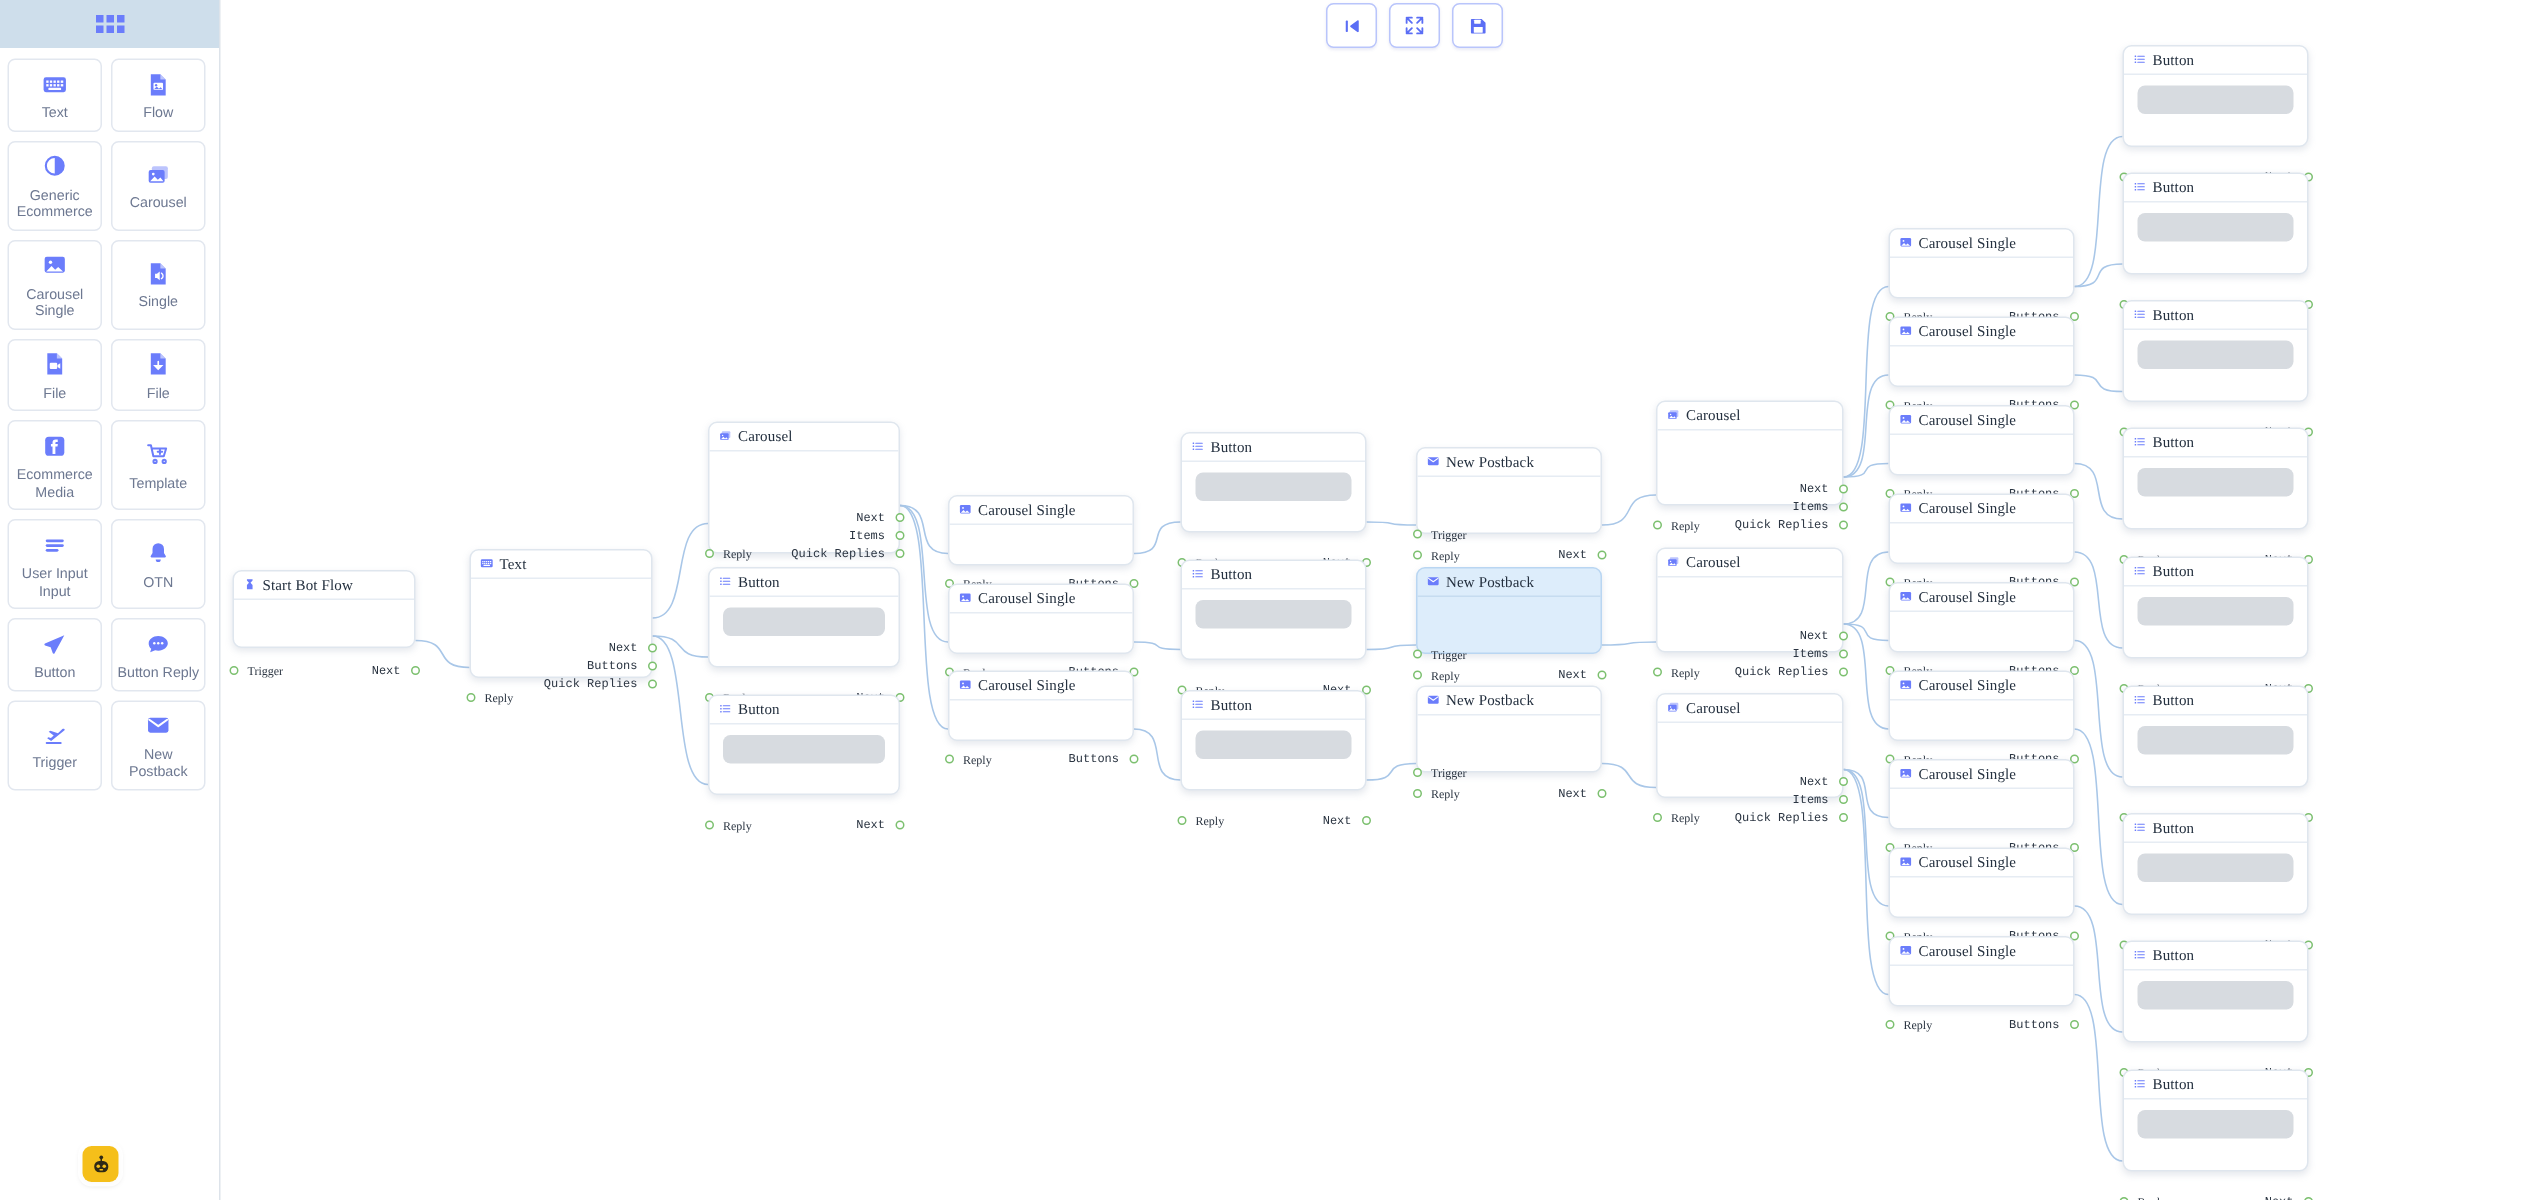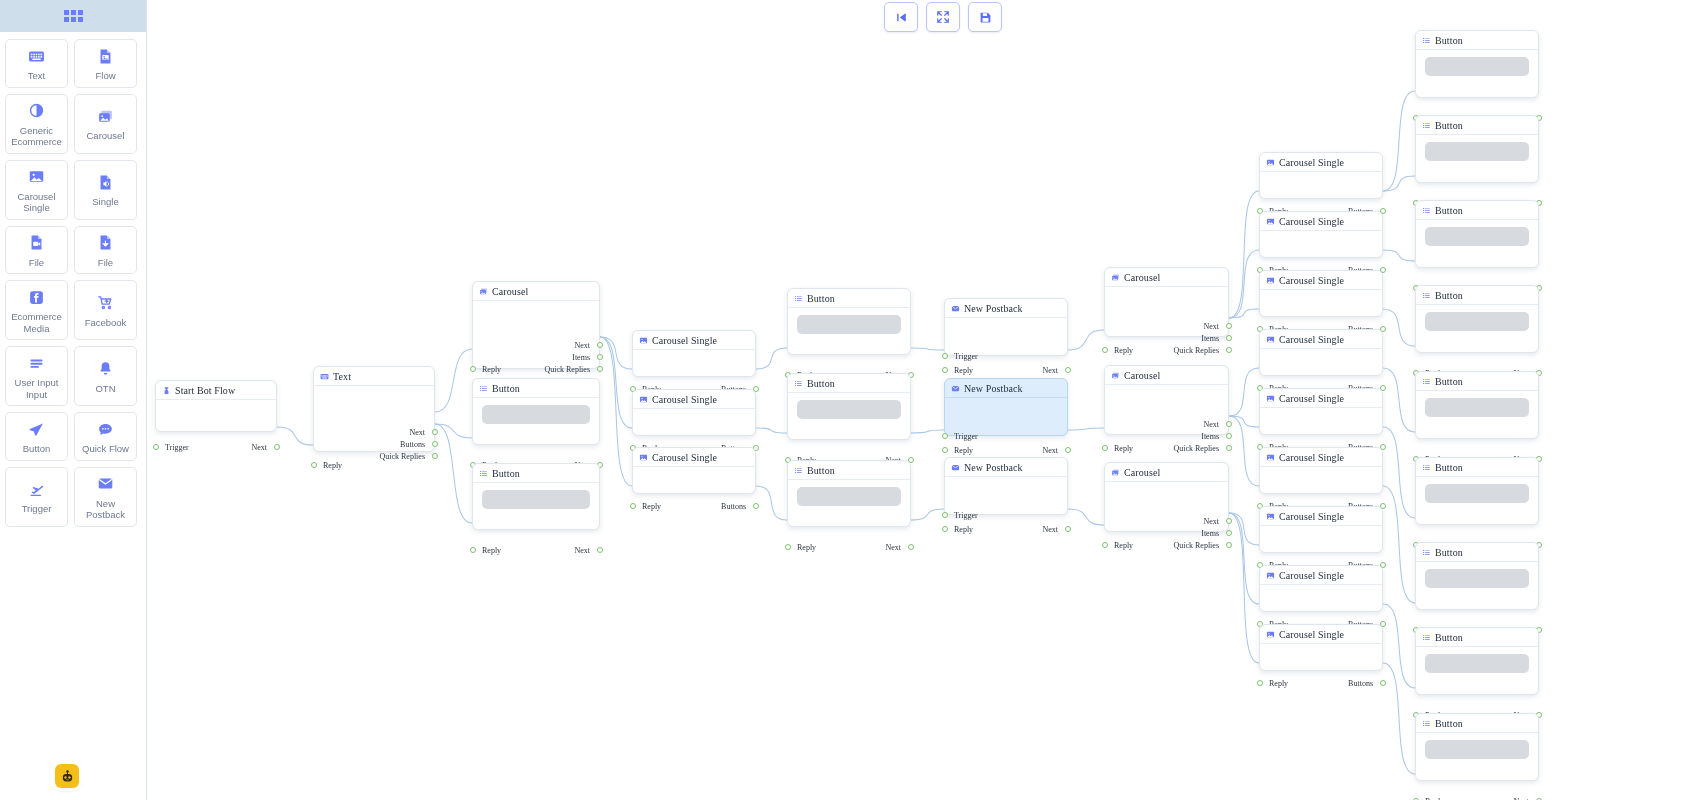--- a/index.html
+++ b/index.html
@@ -109,21 +109,21 @@
   .port-row {
     position: relative; display: flex; align-items: center;
     height: 13px;
   }
   .port-label {
     font-size: 8px; color: #2b3542; white-space: nowrap;
     font-family: "Liberation Serif", serif; line-height: 13px;
   }
   .port-left .port-label { padding-left: 9px; }
   .port-right { justify-content: flex-end; }
-  .port-right .port-label { padding-right: 9px; }
+  .port-right .port-label { padding-right: 9px; font-family: Liberation Mono, monospace; }
   .dot {
     position: absolute; width: 6px; height: 6px; border-radius: 50%;
     background: #ffffff; border: 1px solid #7cc06f; top: 3px;
     cursor: crosshair;
   }
   .port-left .dot { left: -3.5px; }
   .port-right .dot { right: -3.5px; }
 </style>
 </head>
 <body>
@@ -250,21 +250,21 @@
           <span class="pal-ico">
             <svg width="17" height="17" viewBox="0 0 24 24">
               <g fill="none" stroke="#6b7dfb" stroke-width="1.9" stroke-linecap="round" stroke-linejoin="round">
         <path d="M2.5 4h2.6l2.3 10.4h9.8l2.2-7.3H6.2"></path>
                 <circle cx="9" cy="19.2" r="1.5"></circle>
                 <circle cx="17.6" cy="19.2" r="1.5"></circle>
         <path d="M13.6 8v4.2M11.5 10.1h4.2"></path>
               </g>
             </svg>
           </span>
-          <span class="pal-label">Facebook</span>
+          <span class="pal-label">Template</span>
         </div>
         <div class="pal-item">
           <span class="pal-ico">
             <svg width="17" height="17" viewBox="0 0 24 24">
               <g fill="#6b7dfb">
                 <rect x="3.5" y="6.5" width="17" height="2.6" rx="1.3"></rect>
         <rect x="3.5" y="11" width="17" height="2.6" rx="1.3"></rect>
                 <rect x="3.5" y="15.5" width="12" height="2.6" rx="1.3"></rect>
               </g>
             </svg>
@@ -292,21 +292,21 @@
           <span class="pal-ico">
             <svg width="17" height="17" viewBox="0 0 24 24">
               <path d="M12 4.2c5 0 9 3.1 9 6.9 0 3.8-4 6.9-9 6.9-1 0-2-.13-2.9-.37L4.4 19.6l1-3.3C3.7 15 2.9 13.2 3 11.1c0-3.8 4-6.9 9-6.9z" fill="#6b7dfb"></path>
         <g fill="#fff">
                 <circle cx="8.3" cy="11.1" r="1.15"></circle>
                 <circle cx="12" cy="11.1" r="1.15"></circle>
                 <circle cx="15.7" cy="11.1" r="1.15"></circle>
               </g>
             </svg>
           </span>
-          <span class="pal-label">Quick Flow</span>
+          <span class="pal-label">Button Reply</span>
         </div>
         <div class="pal-item">
           <span class="pal-ico">
             <svg width="17" height="17" viewBox="0 0 24 24">
               <path d="M21.2 8.3c.4-.5.1-1.3-.6-1.5-.5-.1-1 0-1.4.35L15 11l-7.1-2.4-1.6 1 4.7 3.6-2.6 2.4-2.5-.7-1 .9 3.7 2.5 10.3-8.2z" fill="#6b7dfb"></path>
         <rect x="3.5" y="19.4" width="15" height="1.7" rx=".85" fill="#6b7dfb"></rect>
             </svg>
           </span>
           <span class="pal-label">Trigger</span>
         </div>

